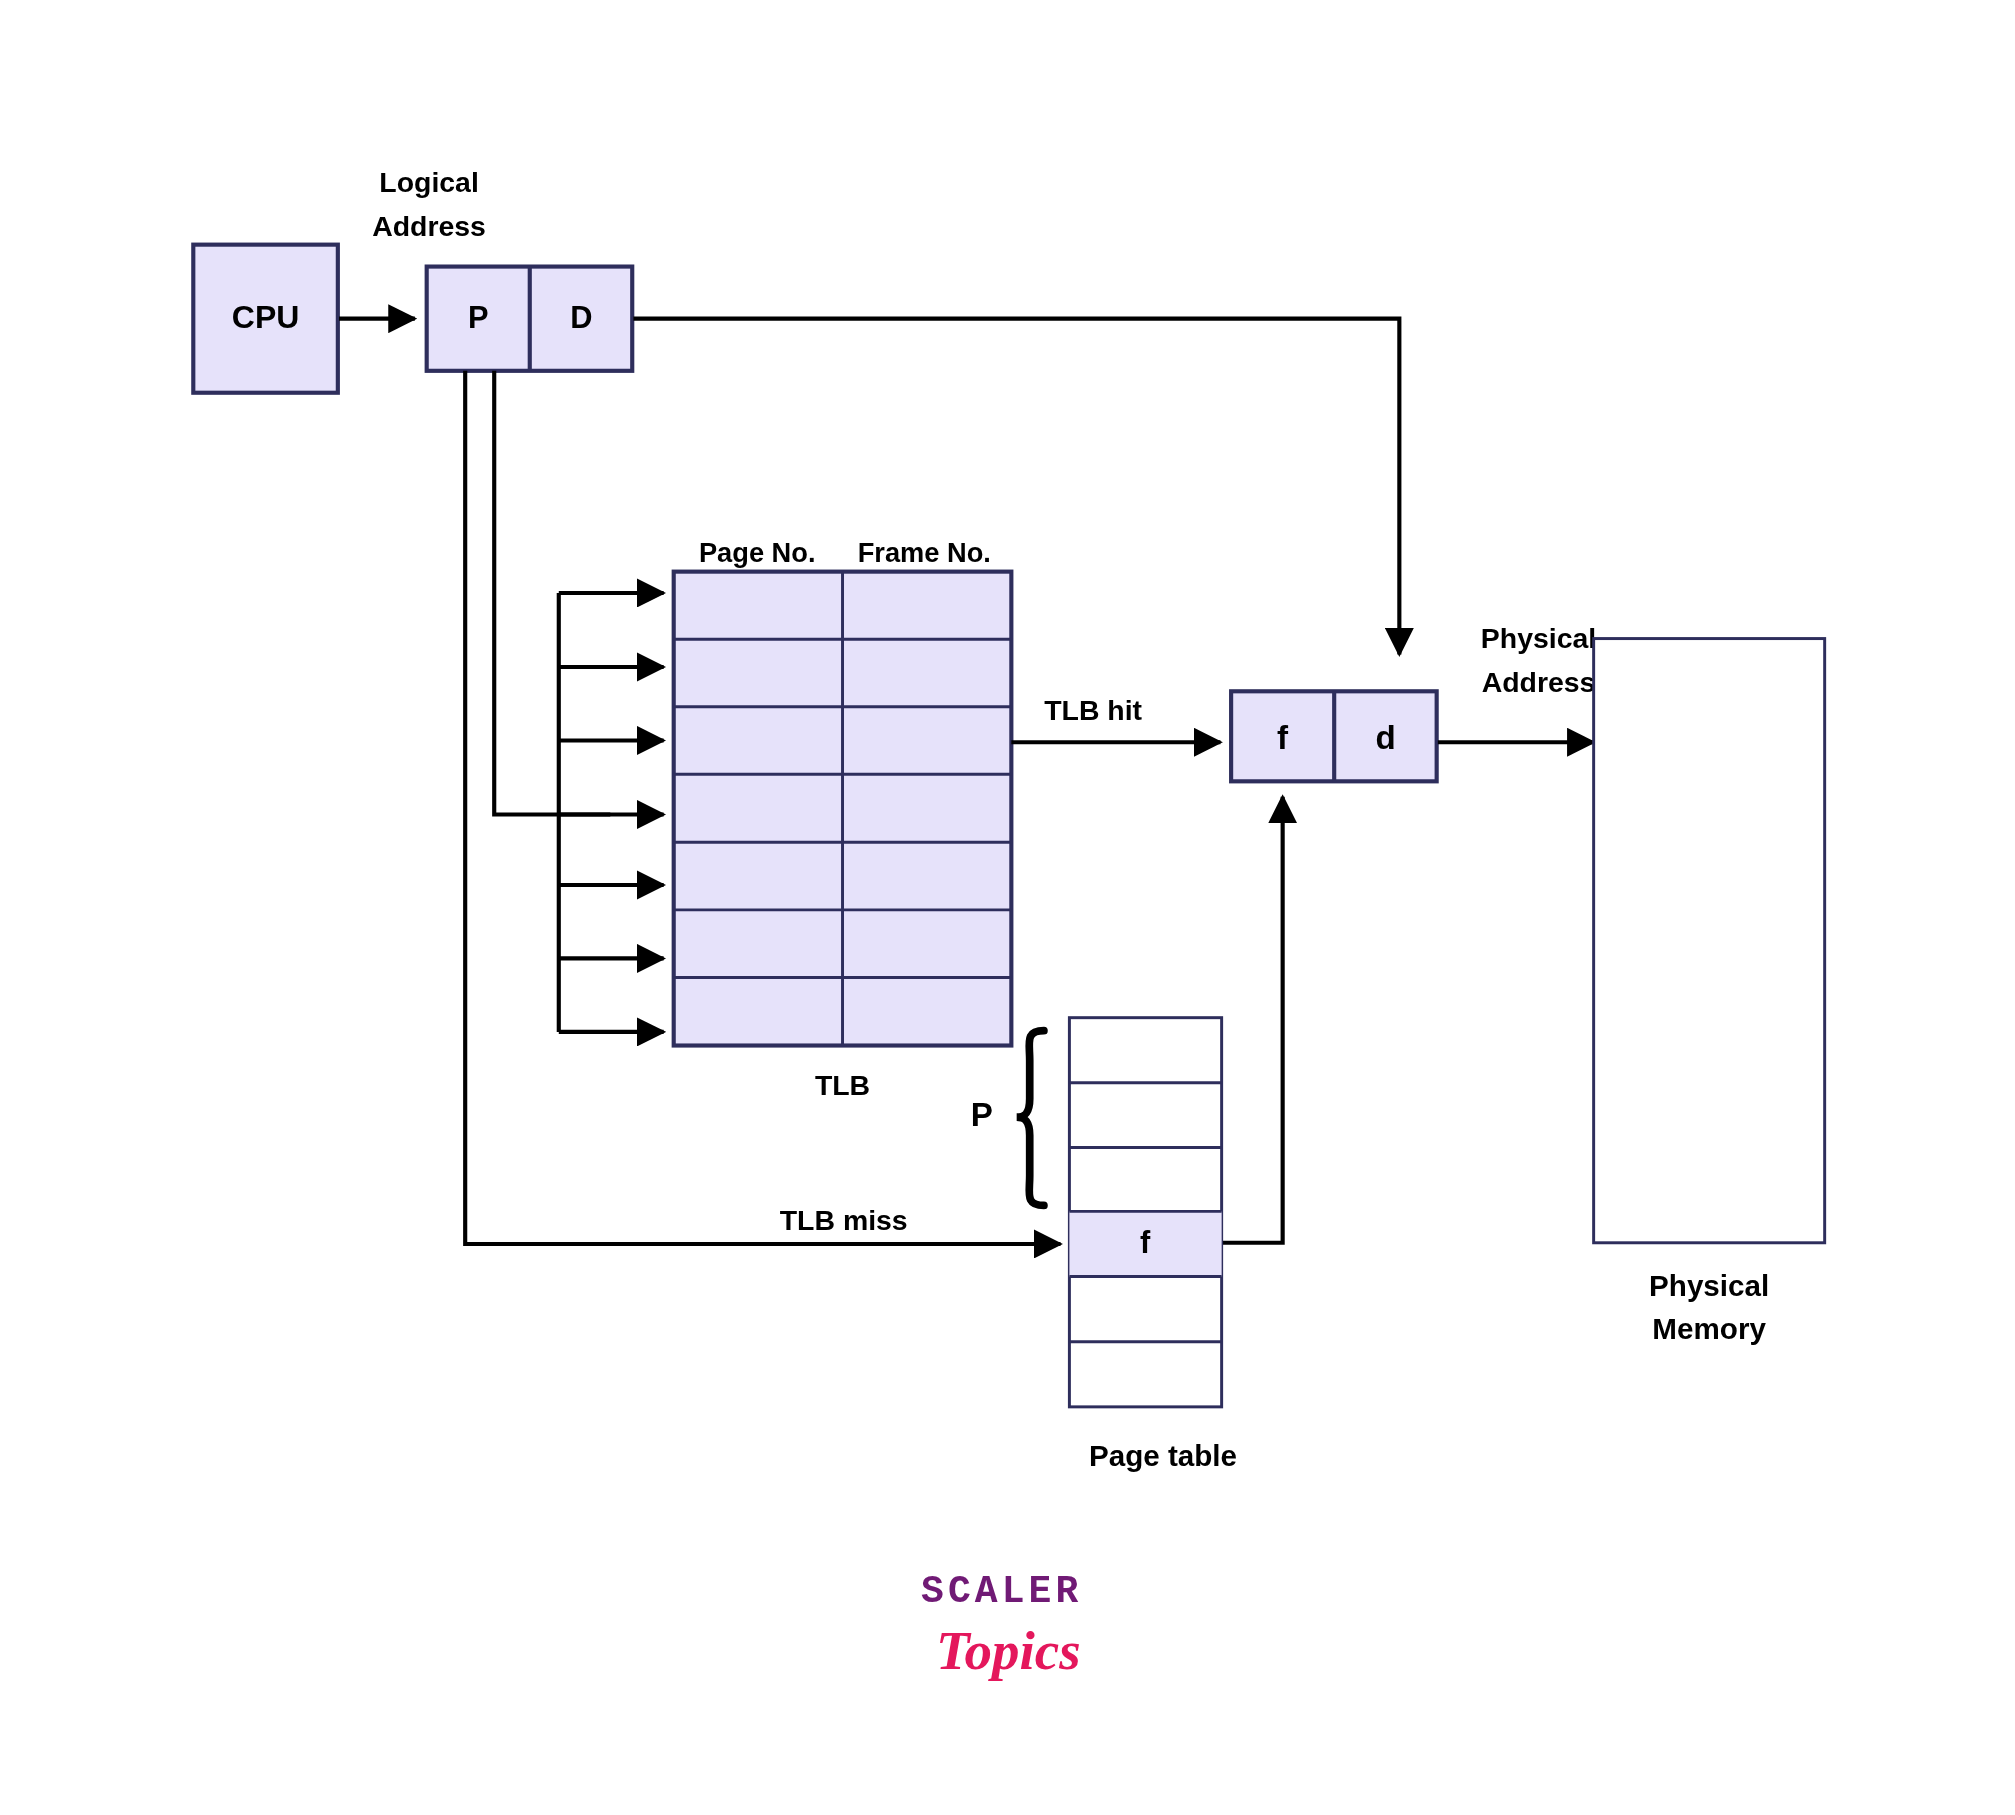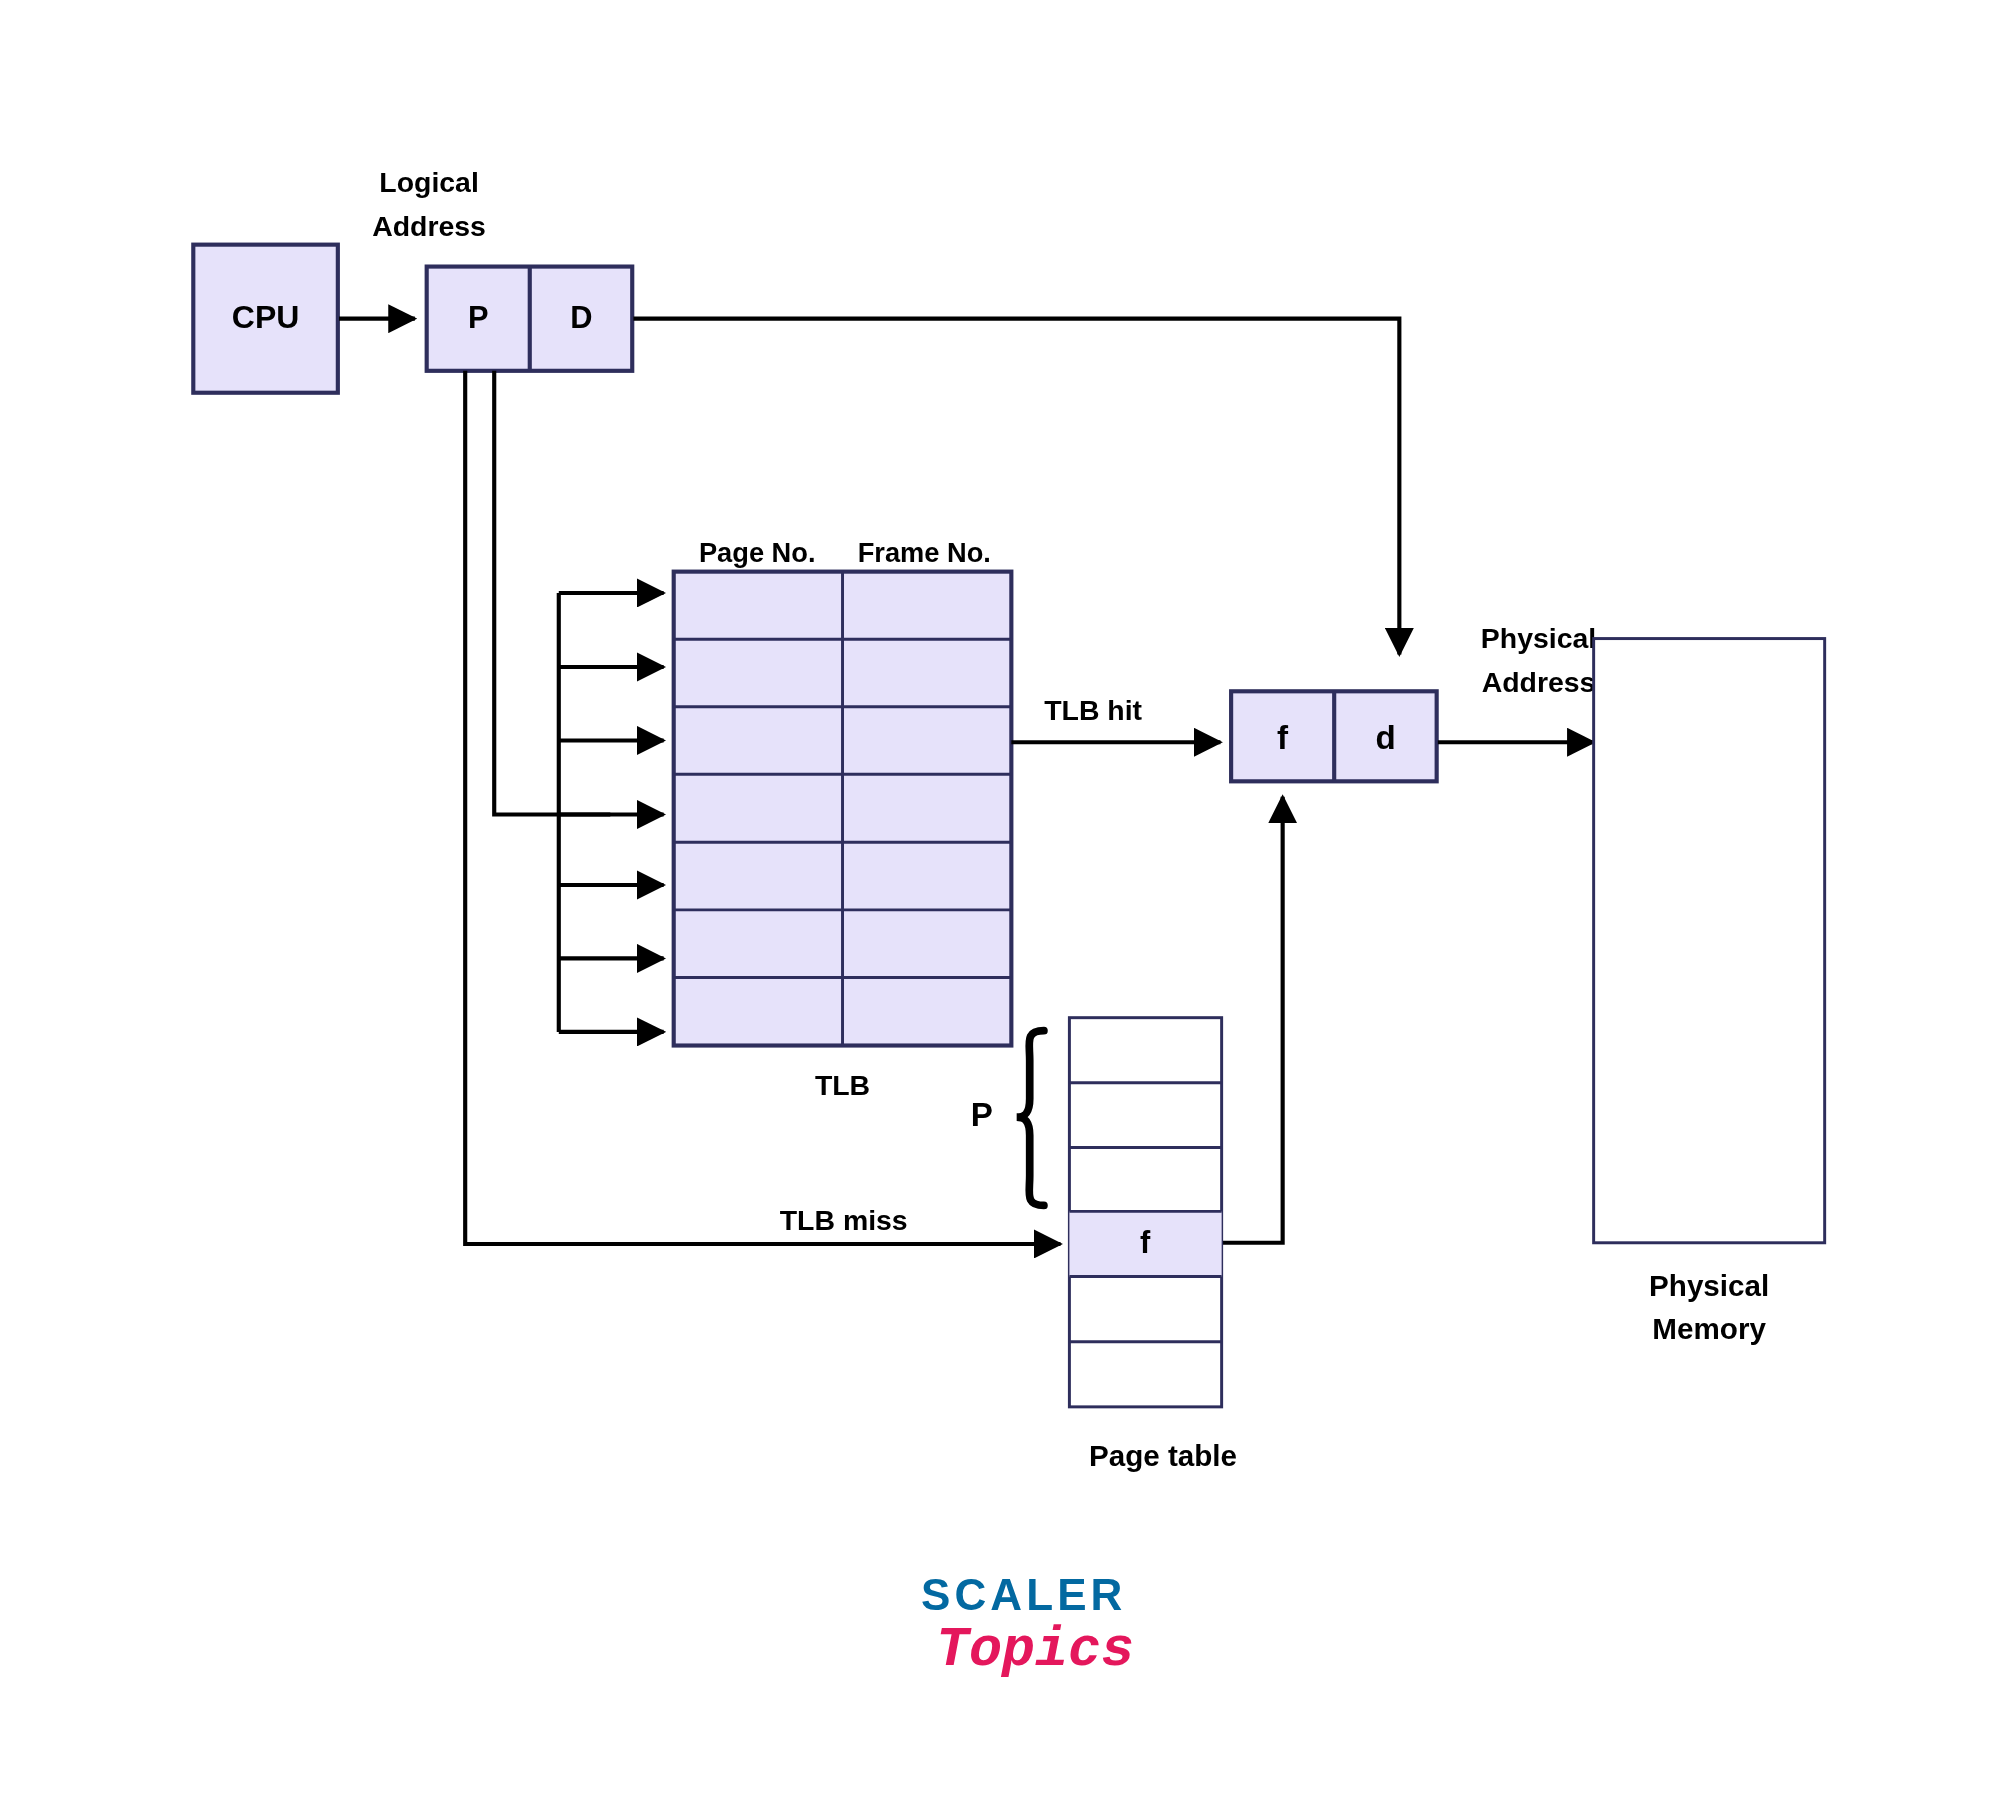--- a/index.html
+++ b/index.html
@@ -31,30 +31,30 @@
     dominant-baseline: middle;
   }
   .box-fill { fill: #e6e2fa; }
   .box-white { fill: #ffffff; }
   .box-stroke { stroke: #2e2e5c; stroke-width: 7; }
   .box-stroke-thin { stroke: #2e2e5c; stroke-width: 5; }
   .wire { stroke: #000000; stroke-width: 7; fill: none; }
   .brace { stroke: #000000; stroke-width: 13; fill: none; stroke-linecap: round; }
   .logo-scaler {
     position: absolute;
-    font-family: Liberation Sans, sans-serif;
+    font-family: Liberation Mono, monospace;
     font-weight: 700;
-    color: #0369a1;
+    color: #701a75;
     letter-spacing: 4.1px;
-    font-size: 44px;
+    font-size: 38px;
     line-height: 1;
   }
   .logo-topics {
     position: absolute;
-    font-family: Liberation Mono, monospace;
+    font-family: Liberation Serif, serif;
     font-style: italic;
     font-weight: 700;
     color: #e4175c;
     font-size: 55px;
     line-height: 1;
   }
 </style>
 </head>
 <body>
 

